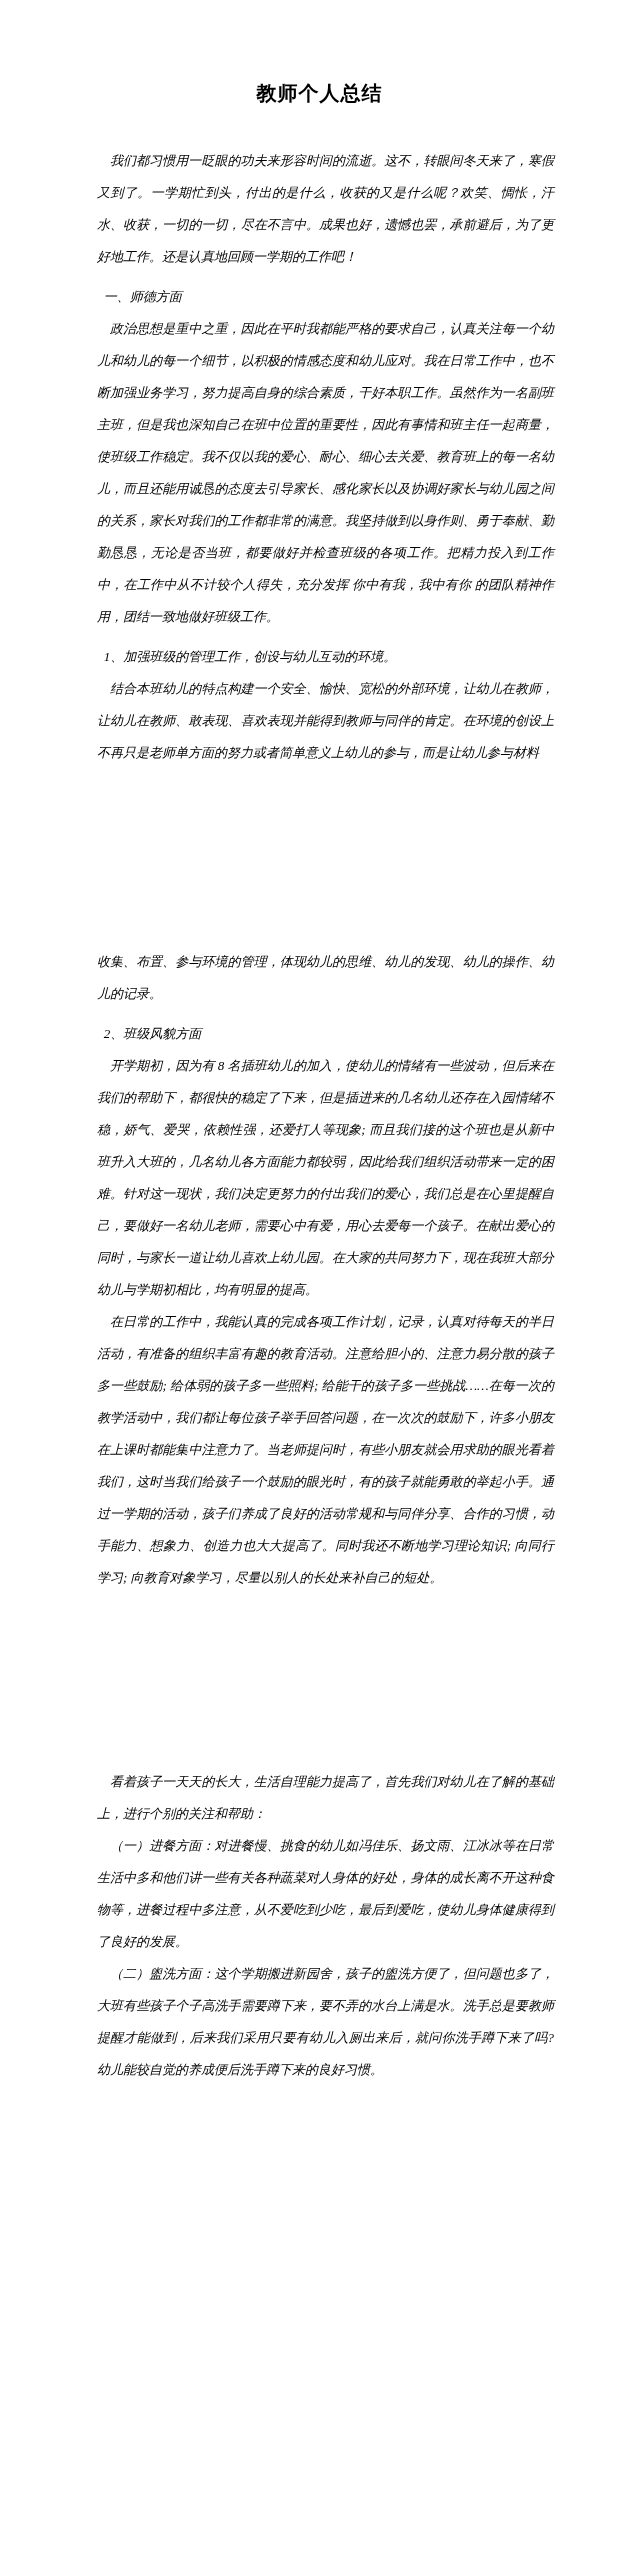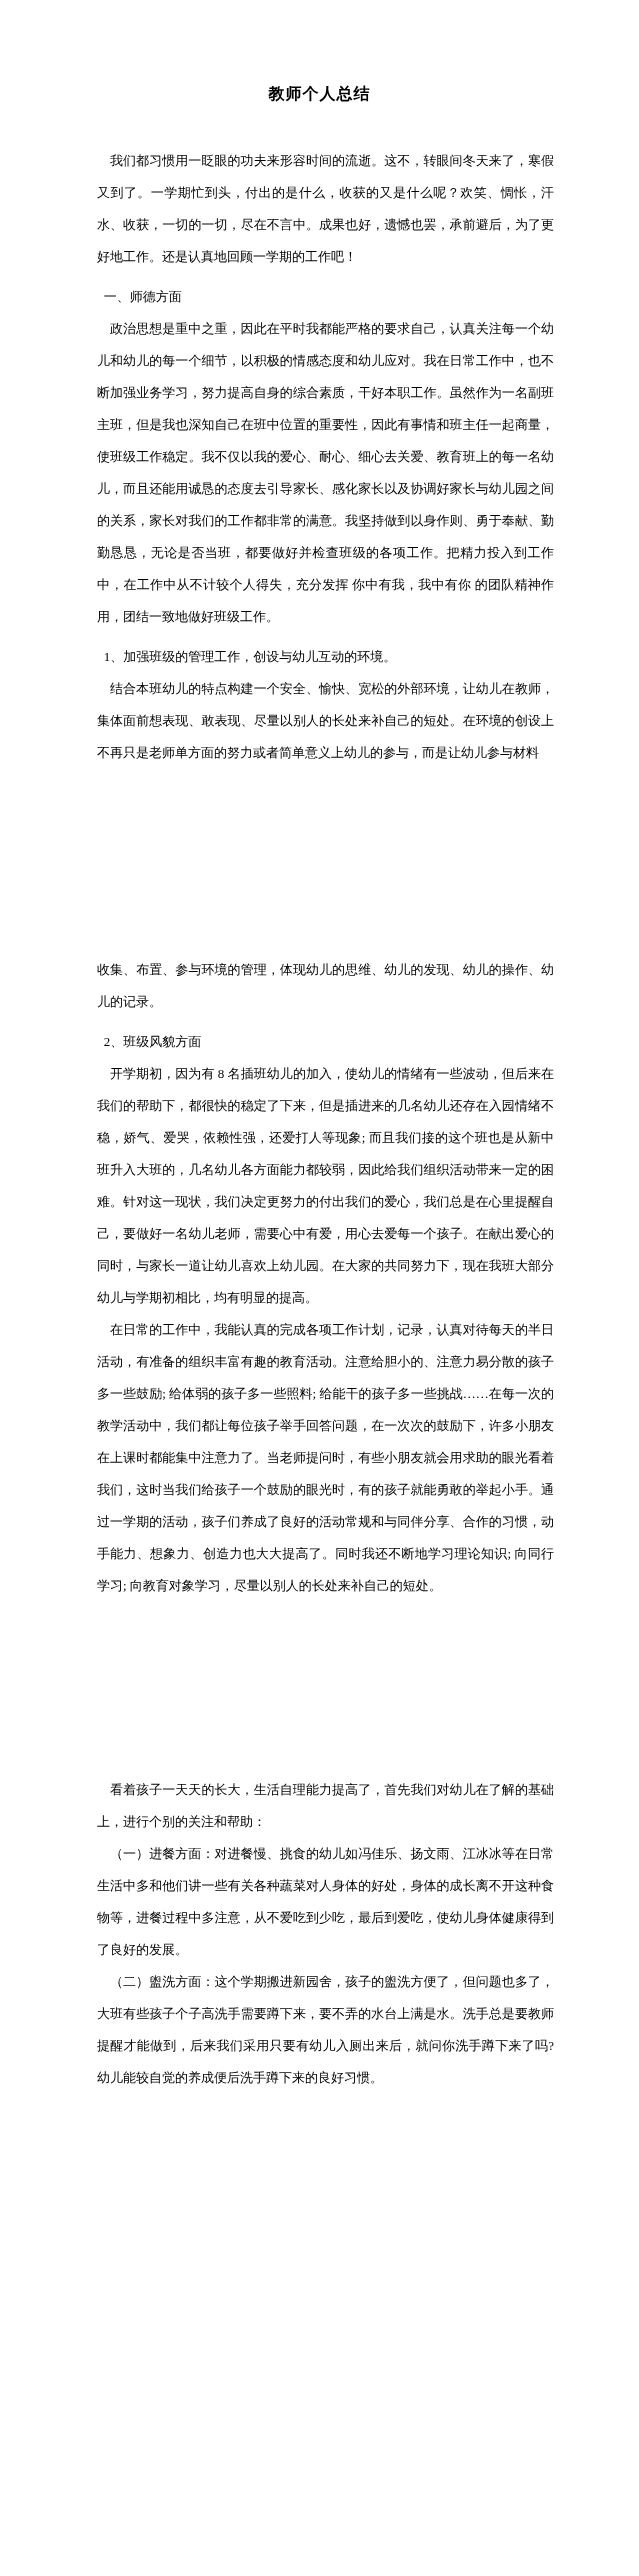--- a/index.html
+++ b/index.html
@@ -16,47 +16,47 @@
     color: #000000;
     font-family: "Liberation Serif", "DejaVu Serif", serif;
     overflow: hidden;
   }
   .doc {
     padding-top: 78px;
   }
   .title {
     width: 639px;
     text-align: center;
-    font-size: 16px;
+    font-size: 20px;
     font-weight: bold;
     line-height: 31px;
     letter-spacing: 1px;
     margin: 0 0 36px 0;
   }
   .content {
     margin-left: 97px;
     width: 457px;
     font-size: 13px;
     line-height: 32px;
     text-align: justify;
   }
   .block {
     margin: 0;
     padding: 0;
+    font-style: italic;
   }
   .para {
     text-indent: 13px;
   }
   .heading {
     text-indent: 6.7px;
     margin-top: 8px;
   }
   .cont {
     text-indent: 0;
-    margin-top: 8px;
   }
   .gap-1 {
     height: 177px;
   }
   .gap-2 {
     height: 172px;
   }
 </style>
 </head>
 <body>
@@ -64,21 +64,21 @@
 <div class="page">
   <div class="doc">
 
     <h1 class="title">教师个人总结</h1>
 
     <div class="content">
       <p class="block para">我们都习惯用一眨眼的功夫来形容时间的流逝。这不，转眼间冬天来了，寒假又到了。一学期忙到头，付出的是什么，收获的又是什么呢？欢笑、惆怅，汗水、收获，一切的一切，尽在不言中。成果也好，遗憾也罢，承前避后，为了更好地工作。还是认真地回顾一学期的工作吧！</p>
       <p class="block heading">一、师德方面</p>
       <p class="block para">政治思想是重中之重，因此在平时我都能严格的要求自己，认真关注每一个幼儿和幼儿的每一个细节，以积极的情感态度和幼儿应对。我在日常工作中，也不断加强业务学习，努力提高自身的综合素质，干好本职工作。虽然作为一名副班主班，但是我也深知自己在班中位置的重要性，因此有事情和班主任一起商量，使班级工作稳定。我不仅以我的爱心、耐心、细心去关爱、教育班上的每一名幼儿，而且还能用诚恳的态度去引导家长、感化家长以及协调好家长与幼儿园之间的关系，家长对我们的工作都非常的满意。我坚持做到以身作则、勇于奉献、勤勤恳恳，无论是否当班，都要做好并检查班级的各项工作。把精力投入到工作中，在工作中从不计较个人得失，充分发挥 你中有我，我中有你 的团队精神作用，团结一致地做好班级工作。</p>
       <p class="block heading">1、加强班级的管理工作，创设与幼儿互动的环境。</p>
-      <p class="block para">结合本班幼儿的特点构建一个安全、愉快、宽松的外部环境，让幼儿在教师，集体面前想表现、敢表现、尽量以别人的长处来补自己的短处。在环境的创设上不再只是老师单方面的努力或者简单意义上幼儿的参与，而是让幼儿参与材料</p>
+      <p class="block para">结合本班幼儿的特点构建一个安全、愉快、宽松的外部环境，让幼儿在教师，让幼儿在教师、敢表现、喜欢表现并能得到教师与同伴的肯定。在环境的创设上不再只是老师单方面的努力或者简单意义上幼儿的参与，而是让幼儿参与材料</p>
 
       <div class="gap-1"></div>
 
       <p class="block cont">收集、布置、参与环境的管理，体现幼儿的思维、幼儿的发现、幼儿的操作、幼儿的记录。</p>
       <p class="block heading">2、班级风貌方面</p>
       <p class="block para">开学期初，因为有 8 名插班幼儿的加入，使幼儿的情绪有一些波动，但后来在我们的帮助下，都很快的稳定了下来，但是插进来的几名幼儿还存在入园情绪不稳，娇气、爱哭，依赖性强，还爱打人等现象; 而且我们接的这个班也是从新中班升入大班的，几名幼儿各方面能力都较弱，因此给我们组织活动带来一定的困难。针对这一现状，我们决定更努力的付出我们的爱心，我们总是在心里提醒自己，要做好一名幼儿老师，需要心中有爱，用心去爱每一个孩子。在献出爱心的同时，与家长一道让幼儿喜欢上幼儿园。在大家的共同努力下，现在我班大部分幼儿与学期初相比，均有明显的提高。</p>
       <p class="block para">在日常的工作中，我能认真的完成各项工作计划，记录，认真对待每天的半日活动，有准备的组织丰富有趣的教育活动。注意给胆小的、注意力易分散的孩子多一些鼓励; 给体弱的孩子多一些照料; 给能干的孩子多一些挑战……在每一次的教学活动中，我们都让每位孩子举手回答问题，在一次次的鼓励下，许多小朋友在上课时都能集中注意力了。当老师提问时，有些小朋友就会用求助的眼光看着我们，这时当我们给孩子一个鼓励的眼光时，有的孩子就能勇敢的举起小手。通过一学期的活动，孩子们养成了良好的活动常规和与同伴分享、合作的习惯，动手能力、想象力、创造力也大大提高了。同时我还不断地学习理论知识; 向同行学习; 向教育对象学习，尽量以别人的长处来补自己的短处。</p>
 
       <div class="gap-2"></div>
 

